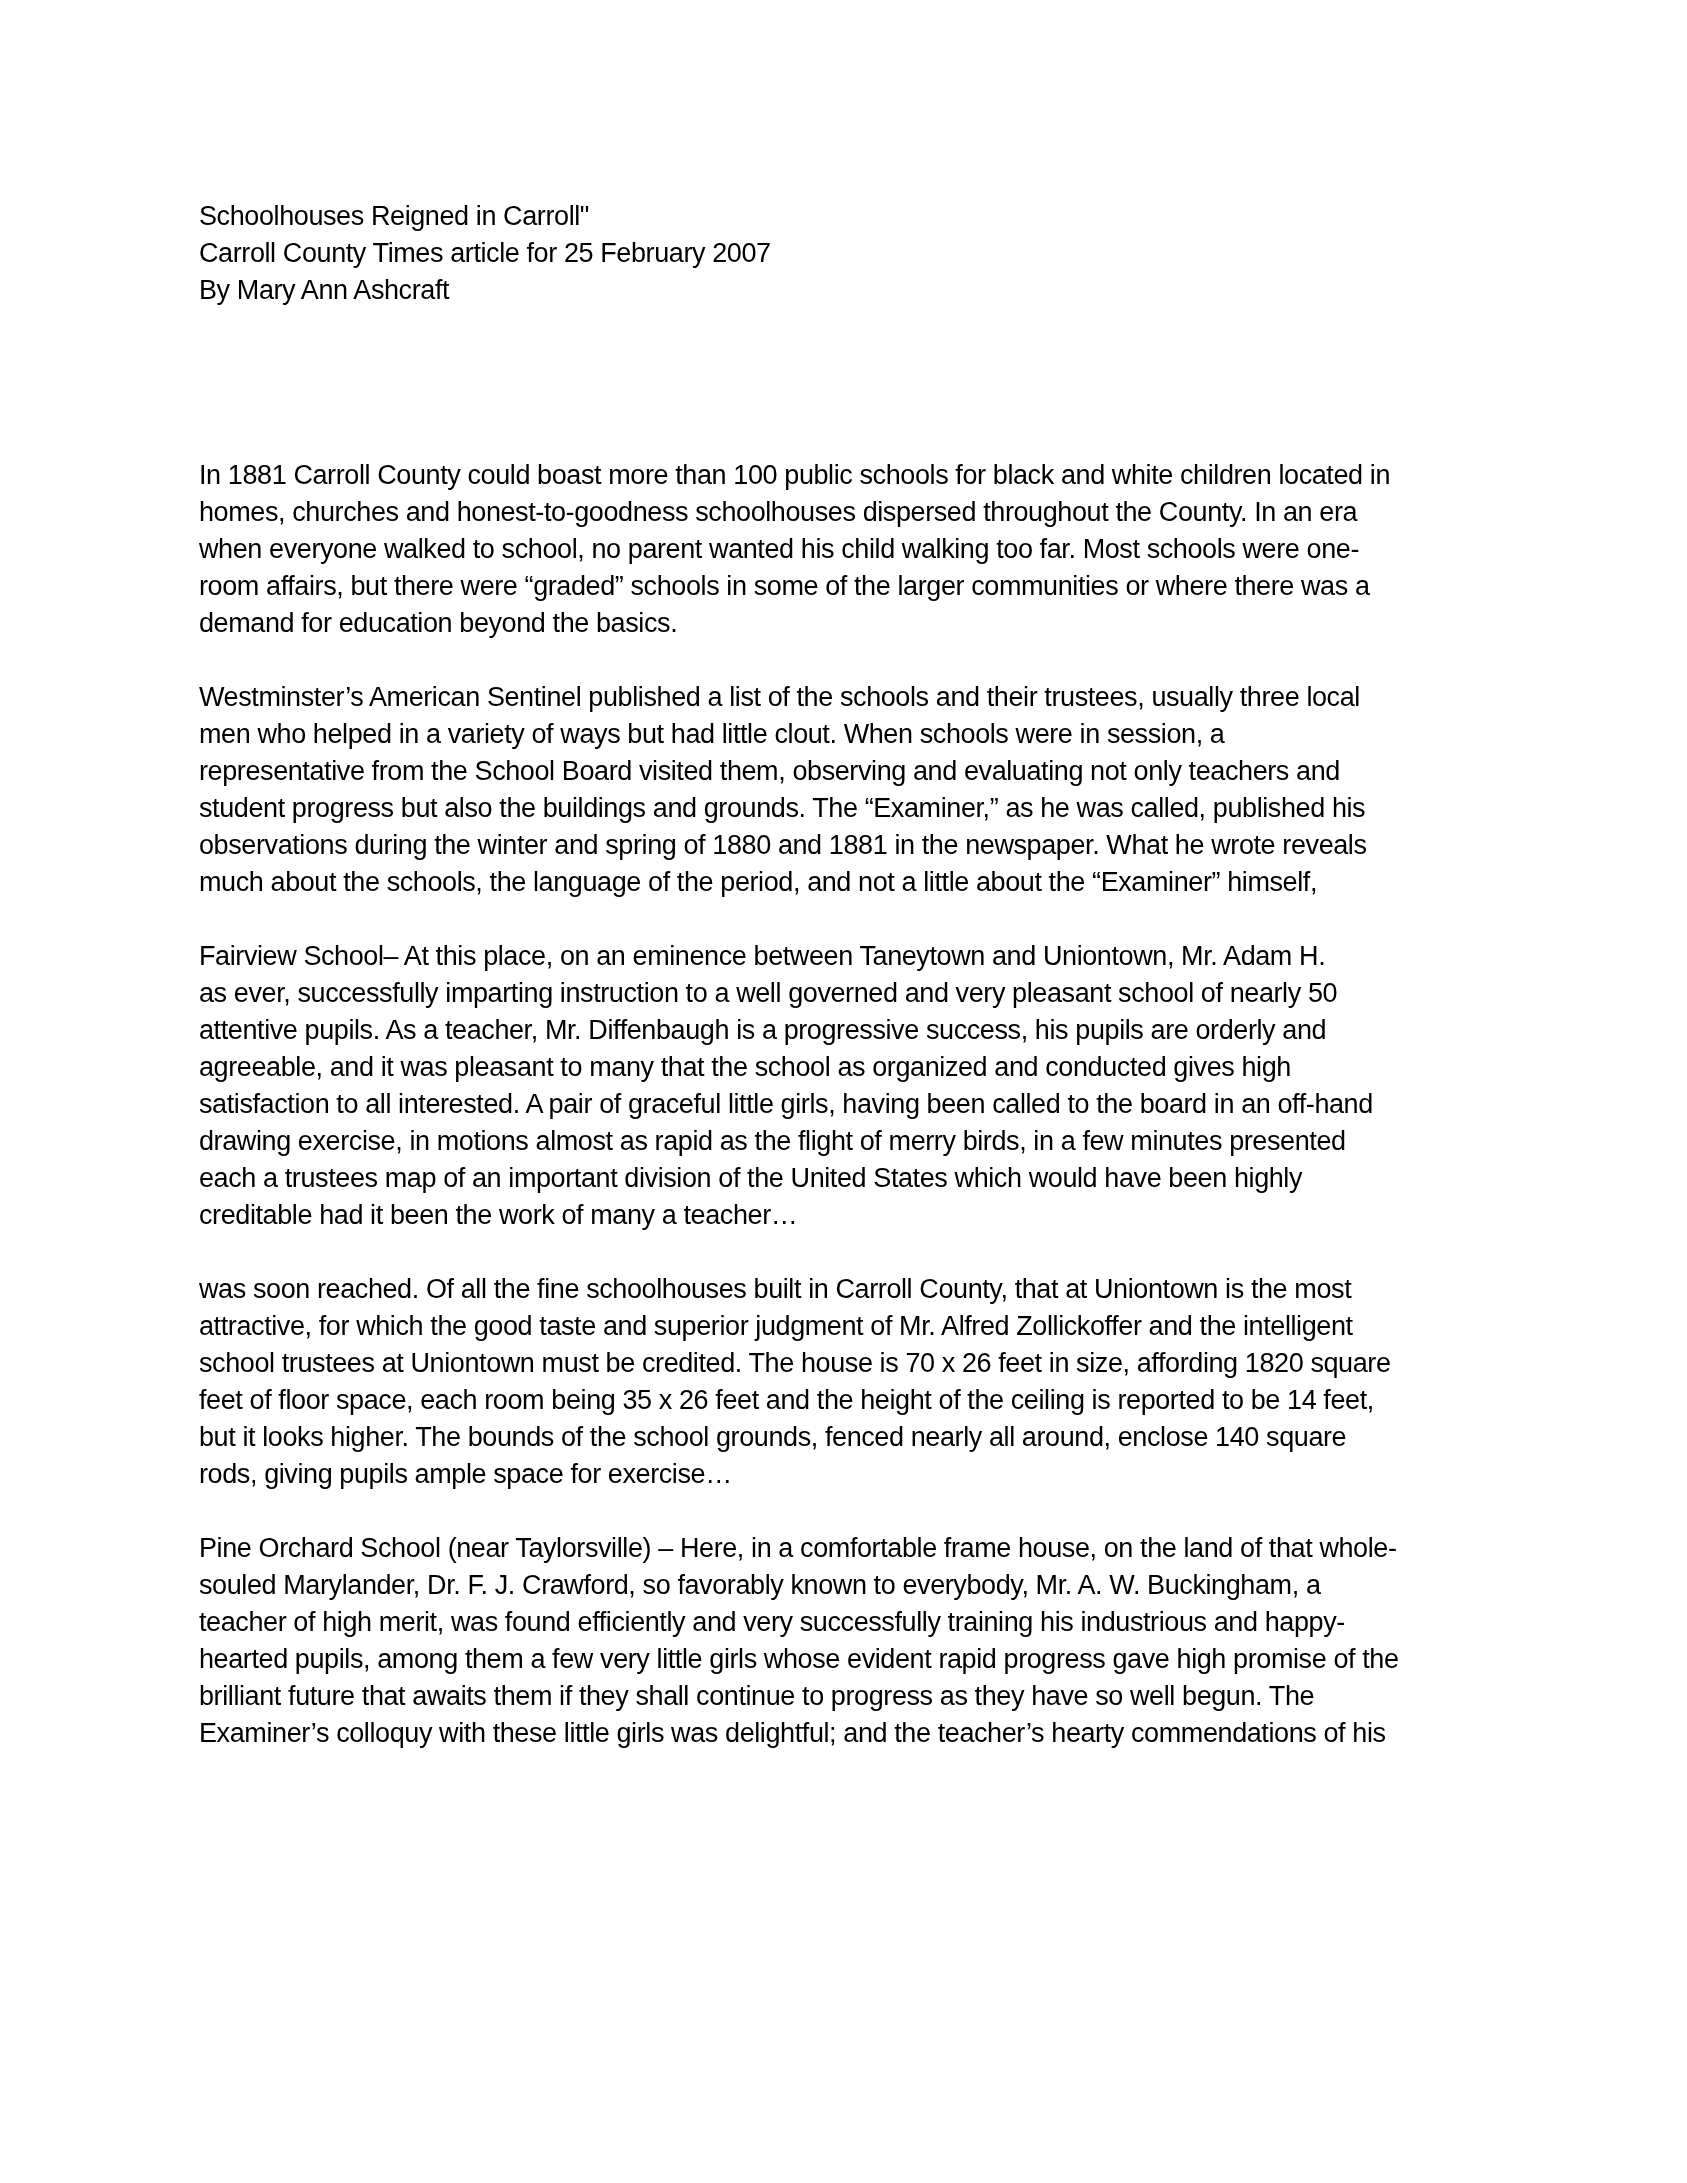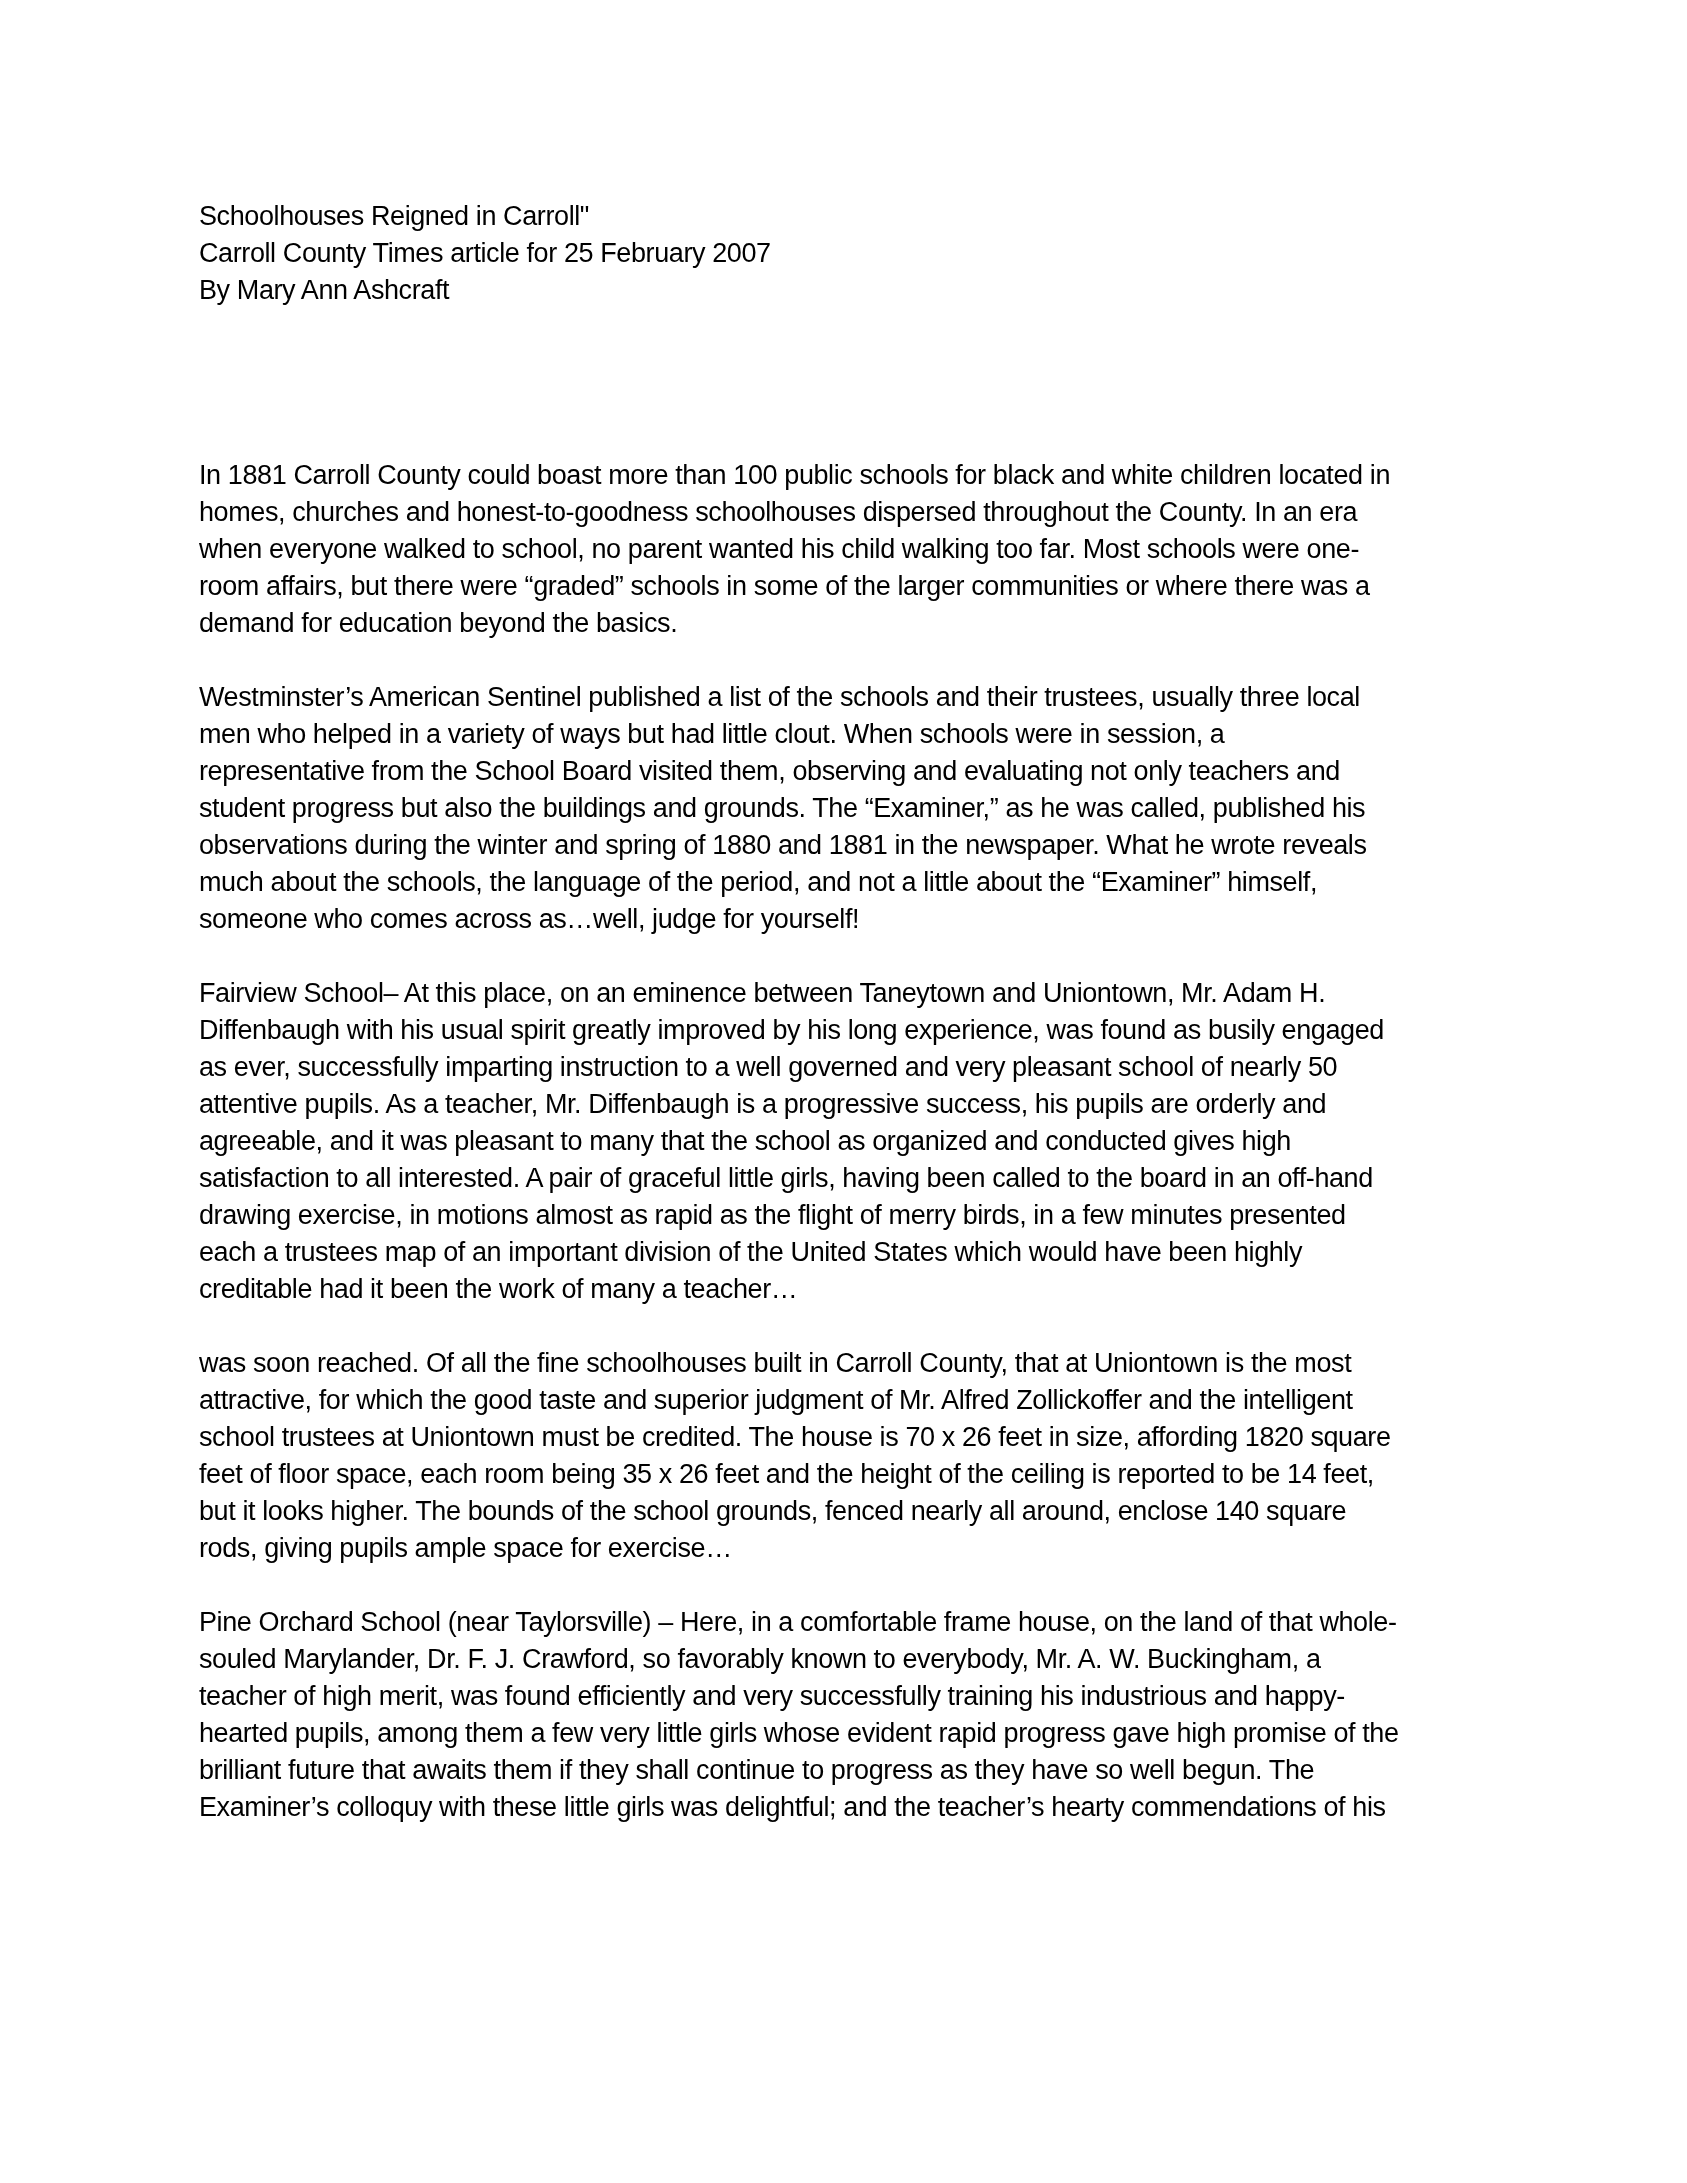--- a/index.html
+++ b/index.html
@@ -59,26 +59,24 @@
     <span class="line">demand for education beyond the basics.</span>
   </div>
 
   <div class="para">
     <span class="line">Westminster’s American Sentinel published a list of the schools and their trustees, usually three local</span>
     <span class="line">men who helped in a variety of ways but had little clout.  When schools were in session, a</span>
     <span class="line">representative from the School Board visited them, observing and evaluating not only teachers and</span>
     <span class="line">student progress but also the buildings and grounds.  The “Examiner,” as he was called, published his</span>
     <span class="line">observations during the winter and spring of 1880 and 1881 in the newspaper.  What he wrote reveals</span>
     <span class="line">much about the schools, the language of the period, and not a little about the “Examiner” himself,</span>
-    <span class="line">someone who comes across as…well, judge for yourself!</span>
   </div>
 
   <div class="para">
     <span class="line">Fairview School– At this place, on an eminence between Taneytown and Uniontown, Mr. Adam H.</span>
-    <span class="line">Diffenbaugh with his usual spirit greatly improved by his long experience, was found as busily engaged</span>
     <span class="line">as ever, successfully imparting instruction to a well governed and very pleasant school of nearly 50</span>
     <span class="line">attentive pupils.  As a teacher, Mr. Diffenbaugh is a progressive success, his pupils are orderly and</span>
     <span class="line">agreeable, and it was pleasant to many that the school as organized and conducted gives high</span>
     <span class="line">satisfaction to all interested.  A pair of graceful little girls, having been called to the board in an off-hand</span>
     <span class="line">drawing exercise, in motions almost as rapid as the flight of merry birds, in a few minutes presented</span>
     <span class="line">each a trustees map of an important division of the United States which would have been highly</span>
     <span class="line">creditable had it been the work of many a teacher…</span>
   </div>
 
   <div class="para">

